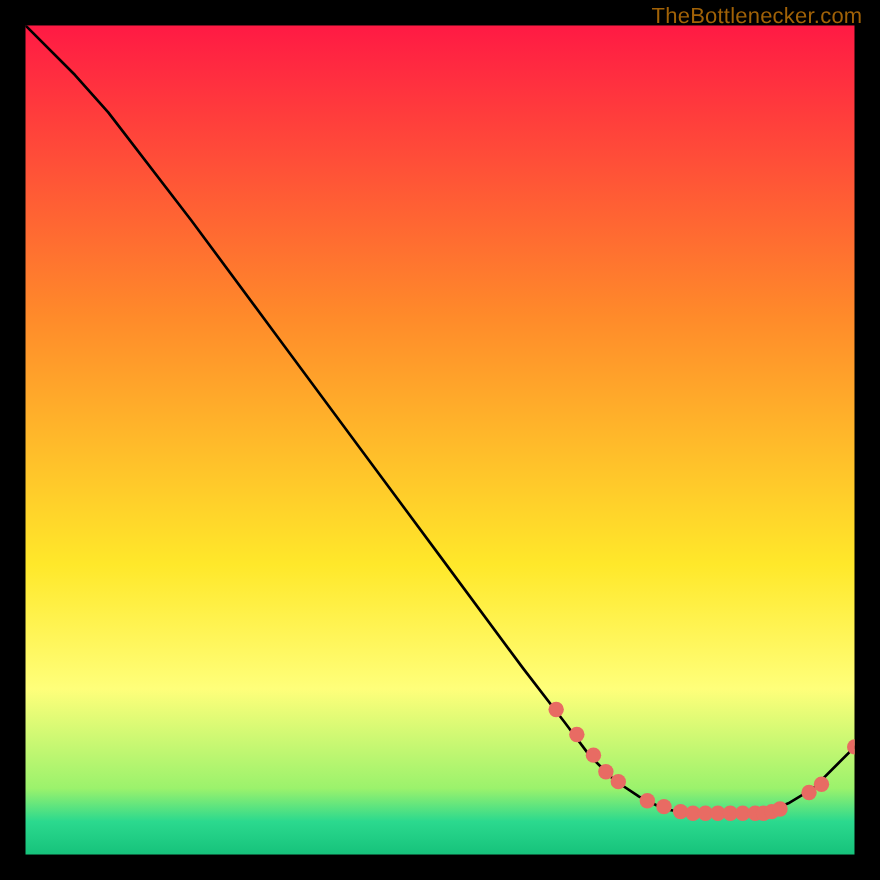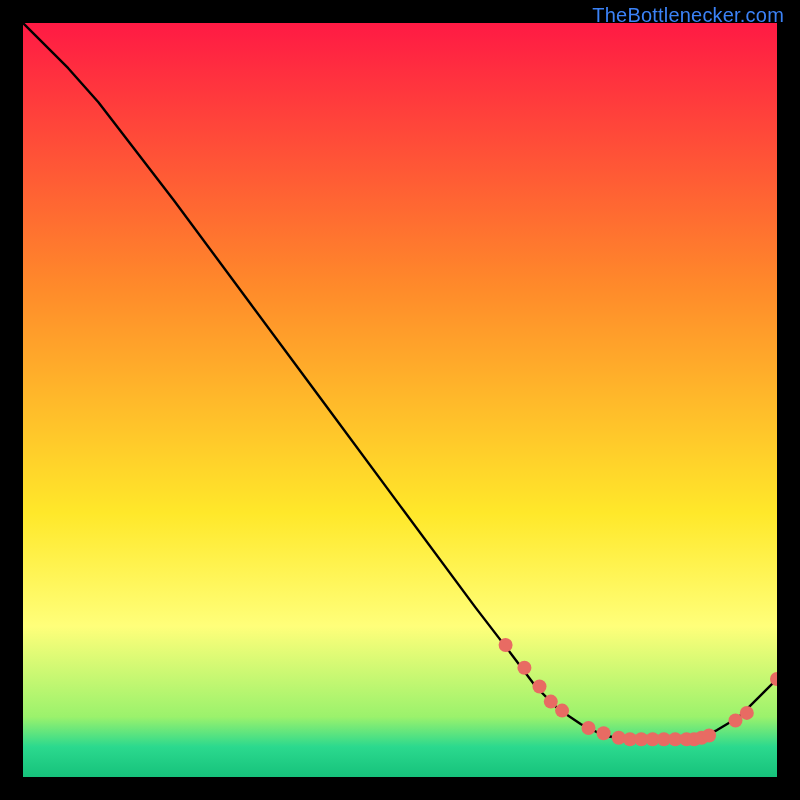--- a/index.html
+++ b/index.html
@@ -22,21 +22,21 @@
     top: 23px;
     width: 754px;
     height: 754px;
   }
   .attribution {
     position: absolute;
     top: 4px;
     right: 16px;
     font-family: Arial, Helvetica, sans-serif;
     font-size: 20px;
-    color: #3b82f6;
+    color: #a16207;
     letter-spacing: 0.2px;
     user-select: none;
   }
 </style>
 </head>
 <body>
 
 <div class="stage">
 
   <svg class="plot" viewBox="0 0 754 754" preserveAspectRatio="none">

